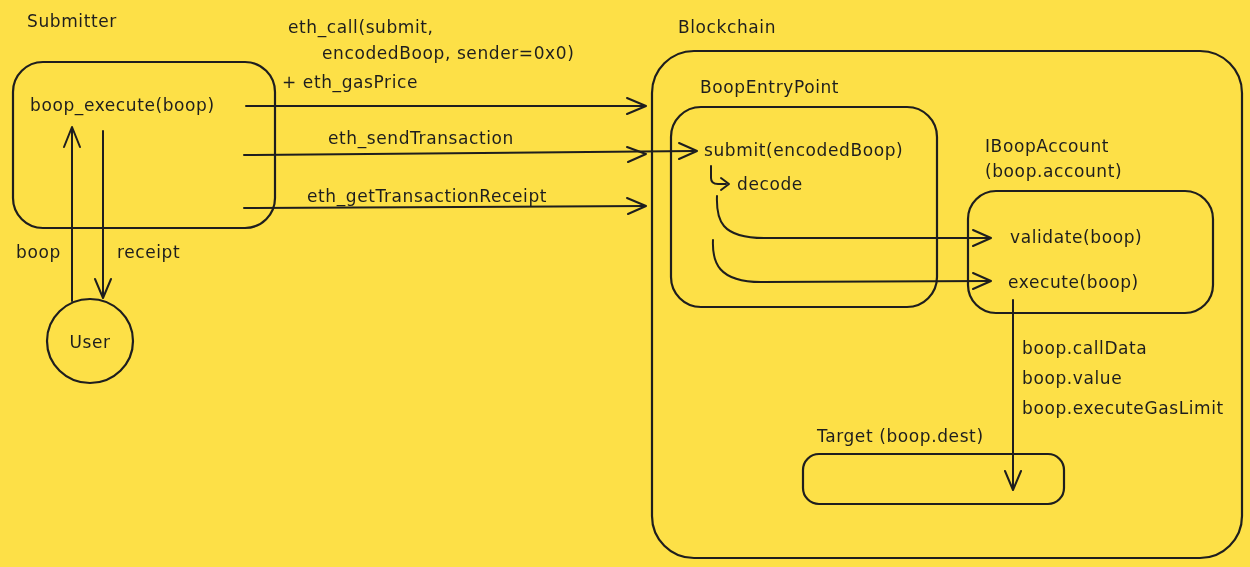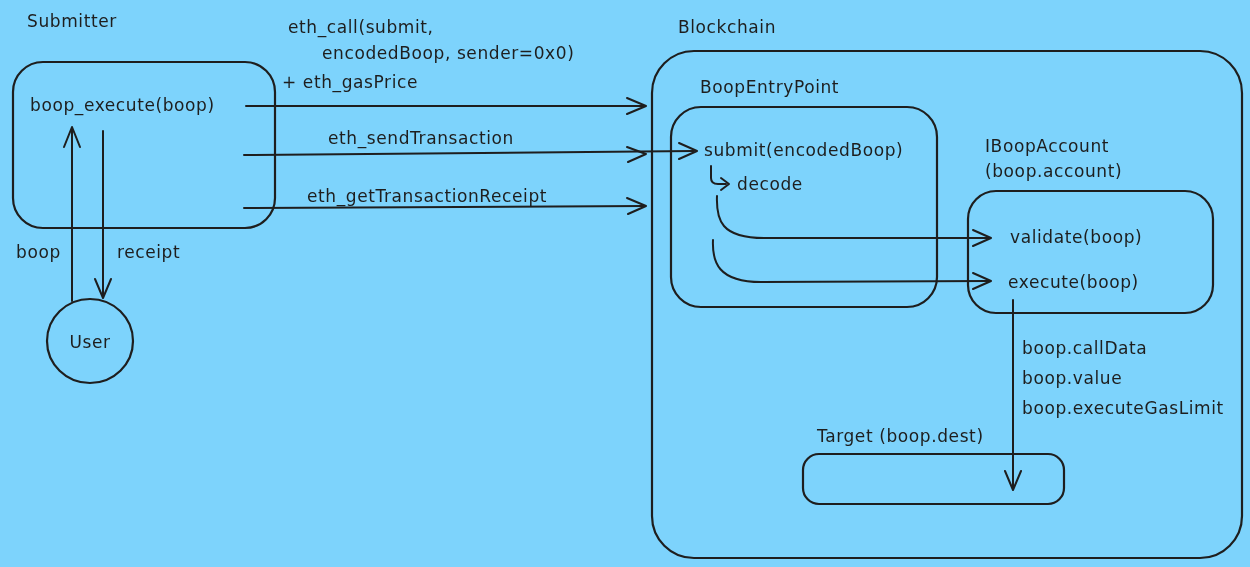--- a/index.html
+++ b/index.html
@@ -4,21 +4,21 @@
 <style>
   html, body {
     margin: 0;
     padding: 0;
     background: #ffffff;
   }
   .stage {
     position: relative;
     width: 1250px;
     height: 567px;
-    background: #7dd3fc;
+    background: #fde047;
     overflow: hidden;
   }
   svg { display: block; }
   .shape {
     fill: none;
     stroke: #1e1e1e;
     stroke-width: 2.2;
     stroke-linecap: round;
     stroke-linejoin: round;
   }

